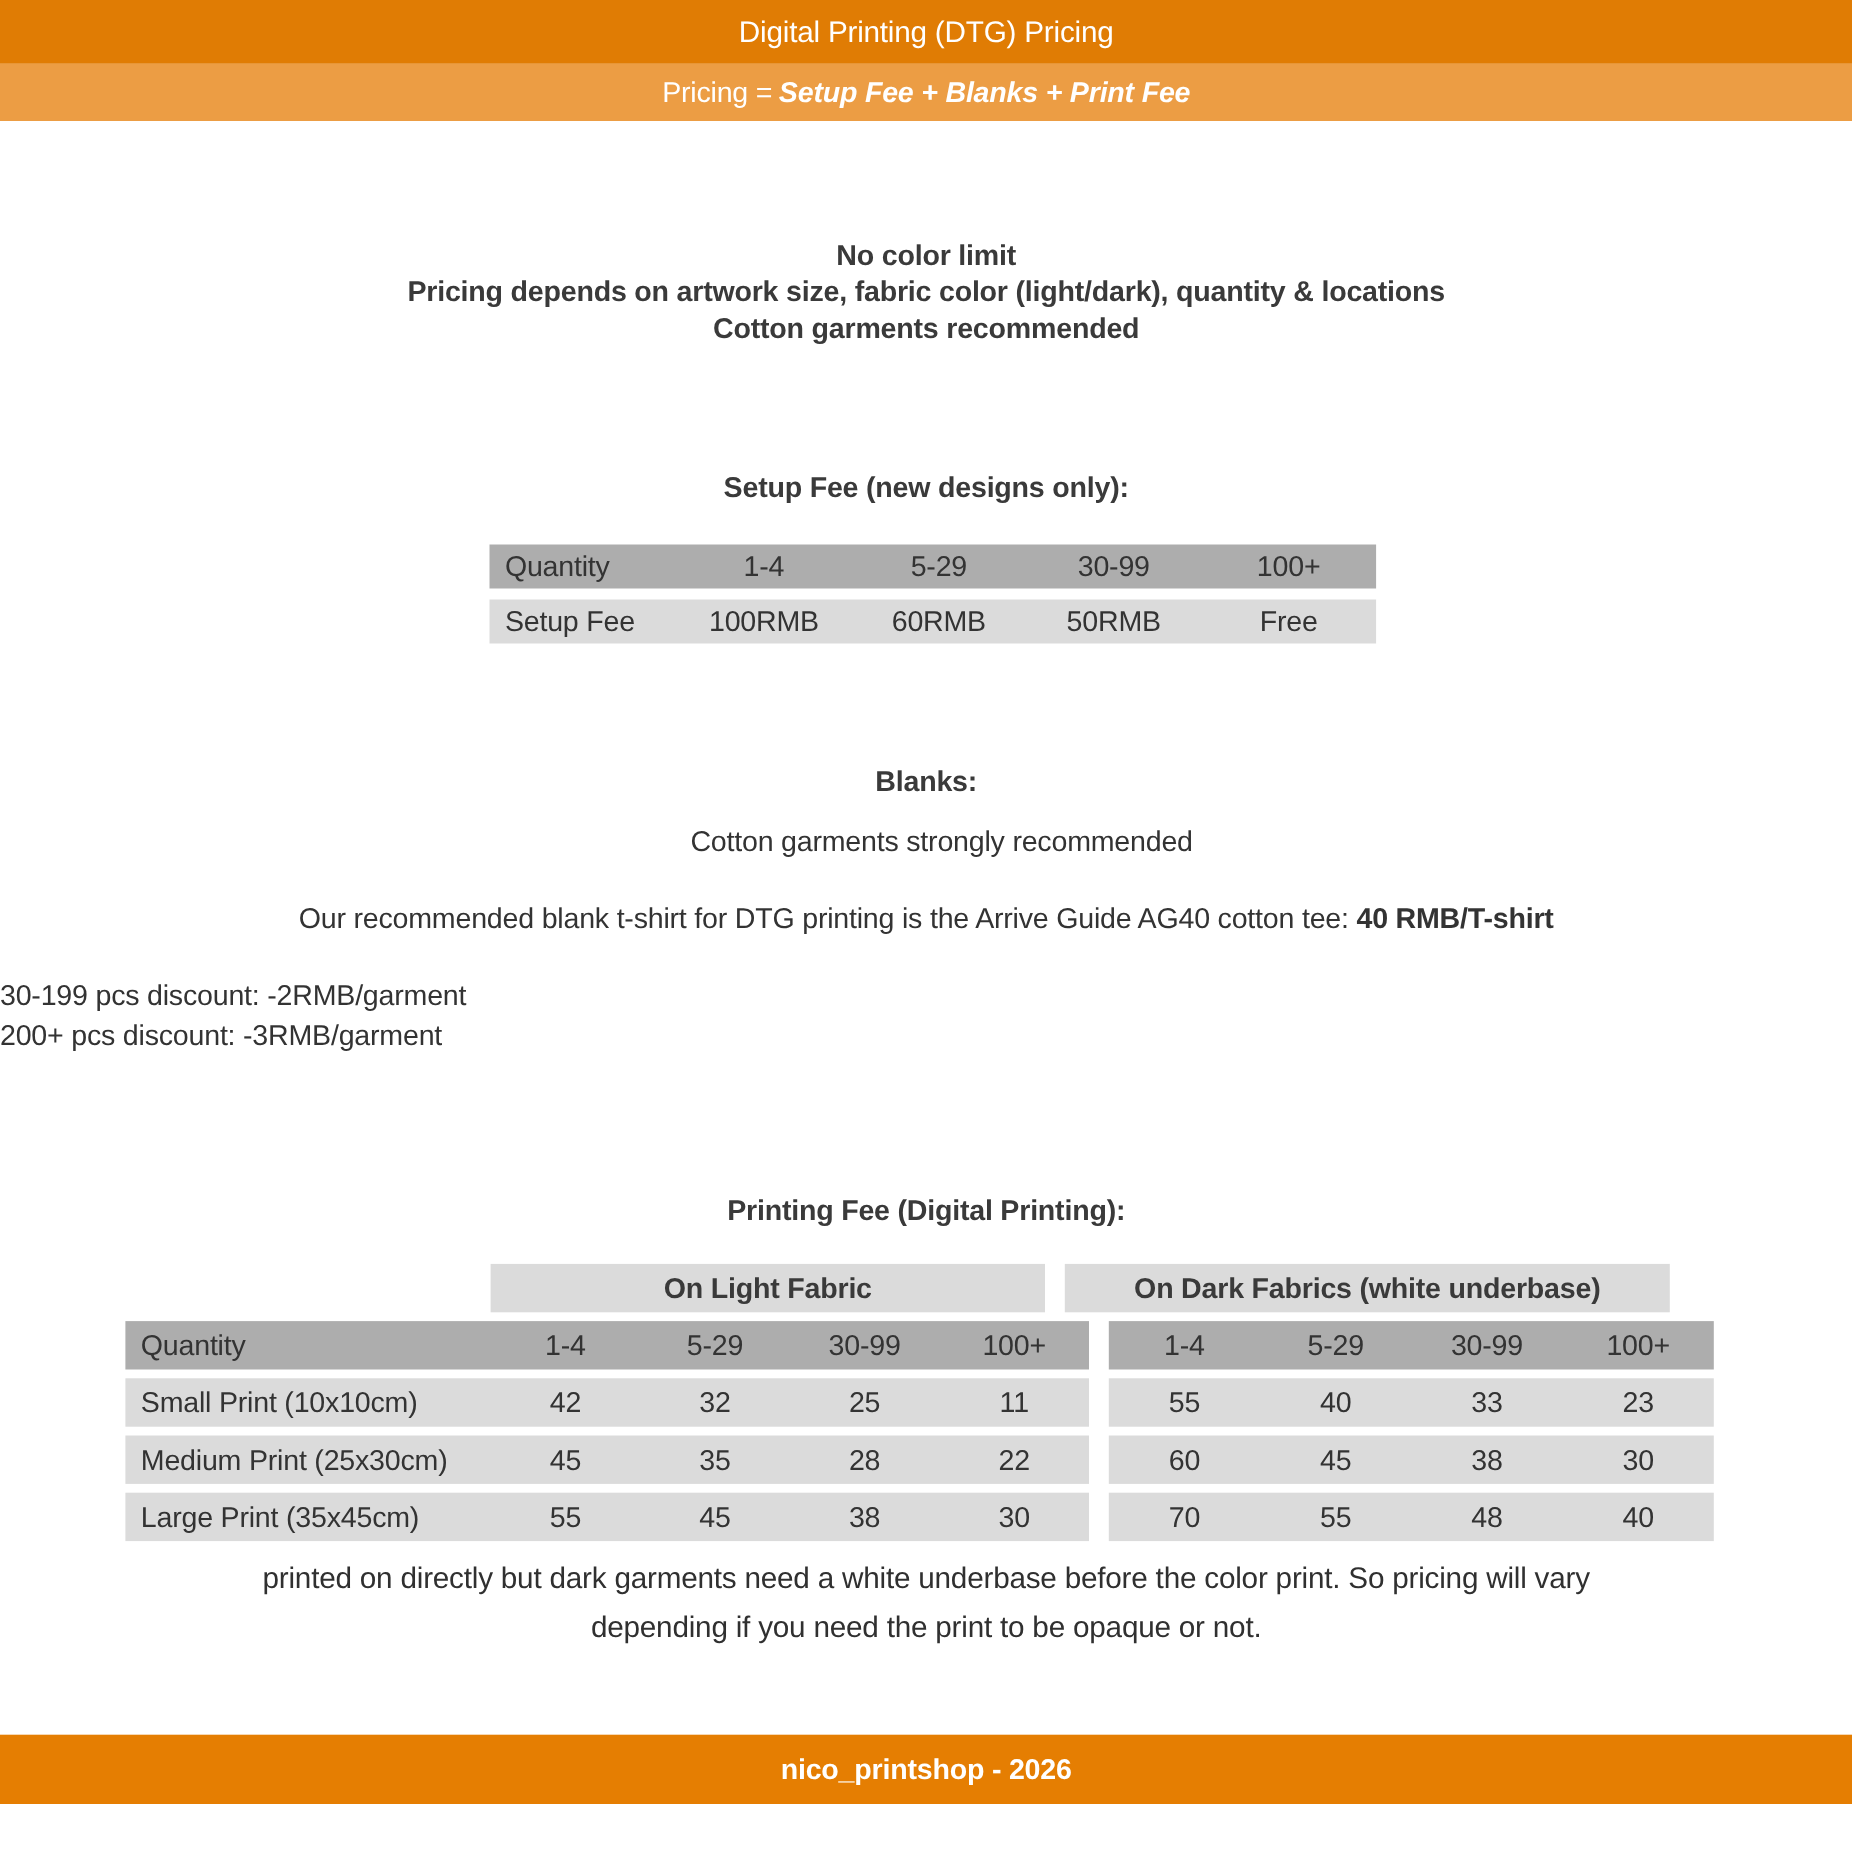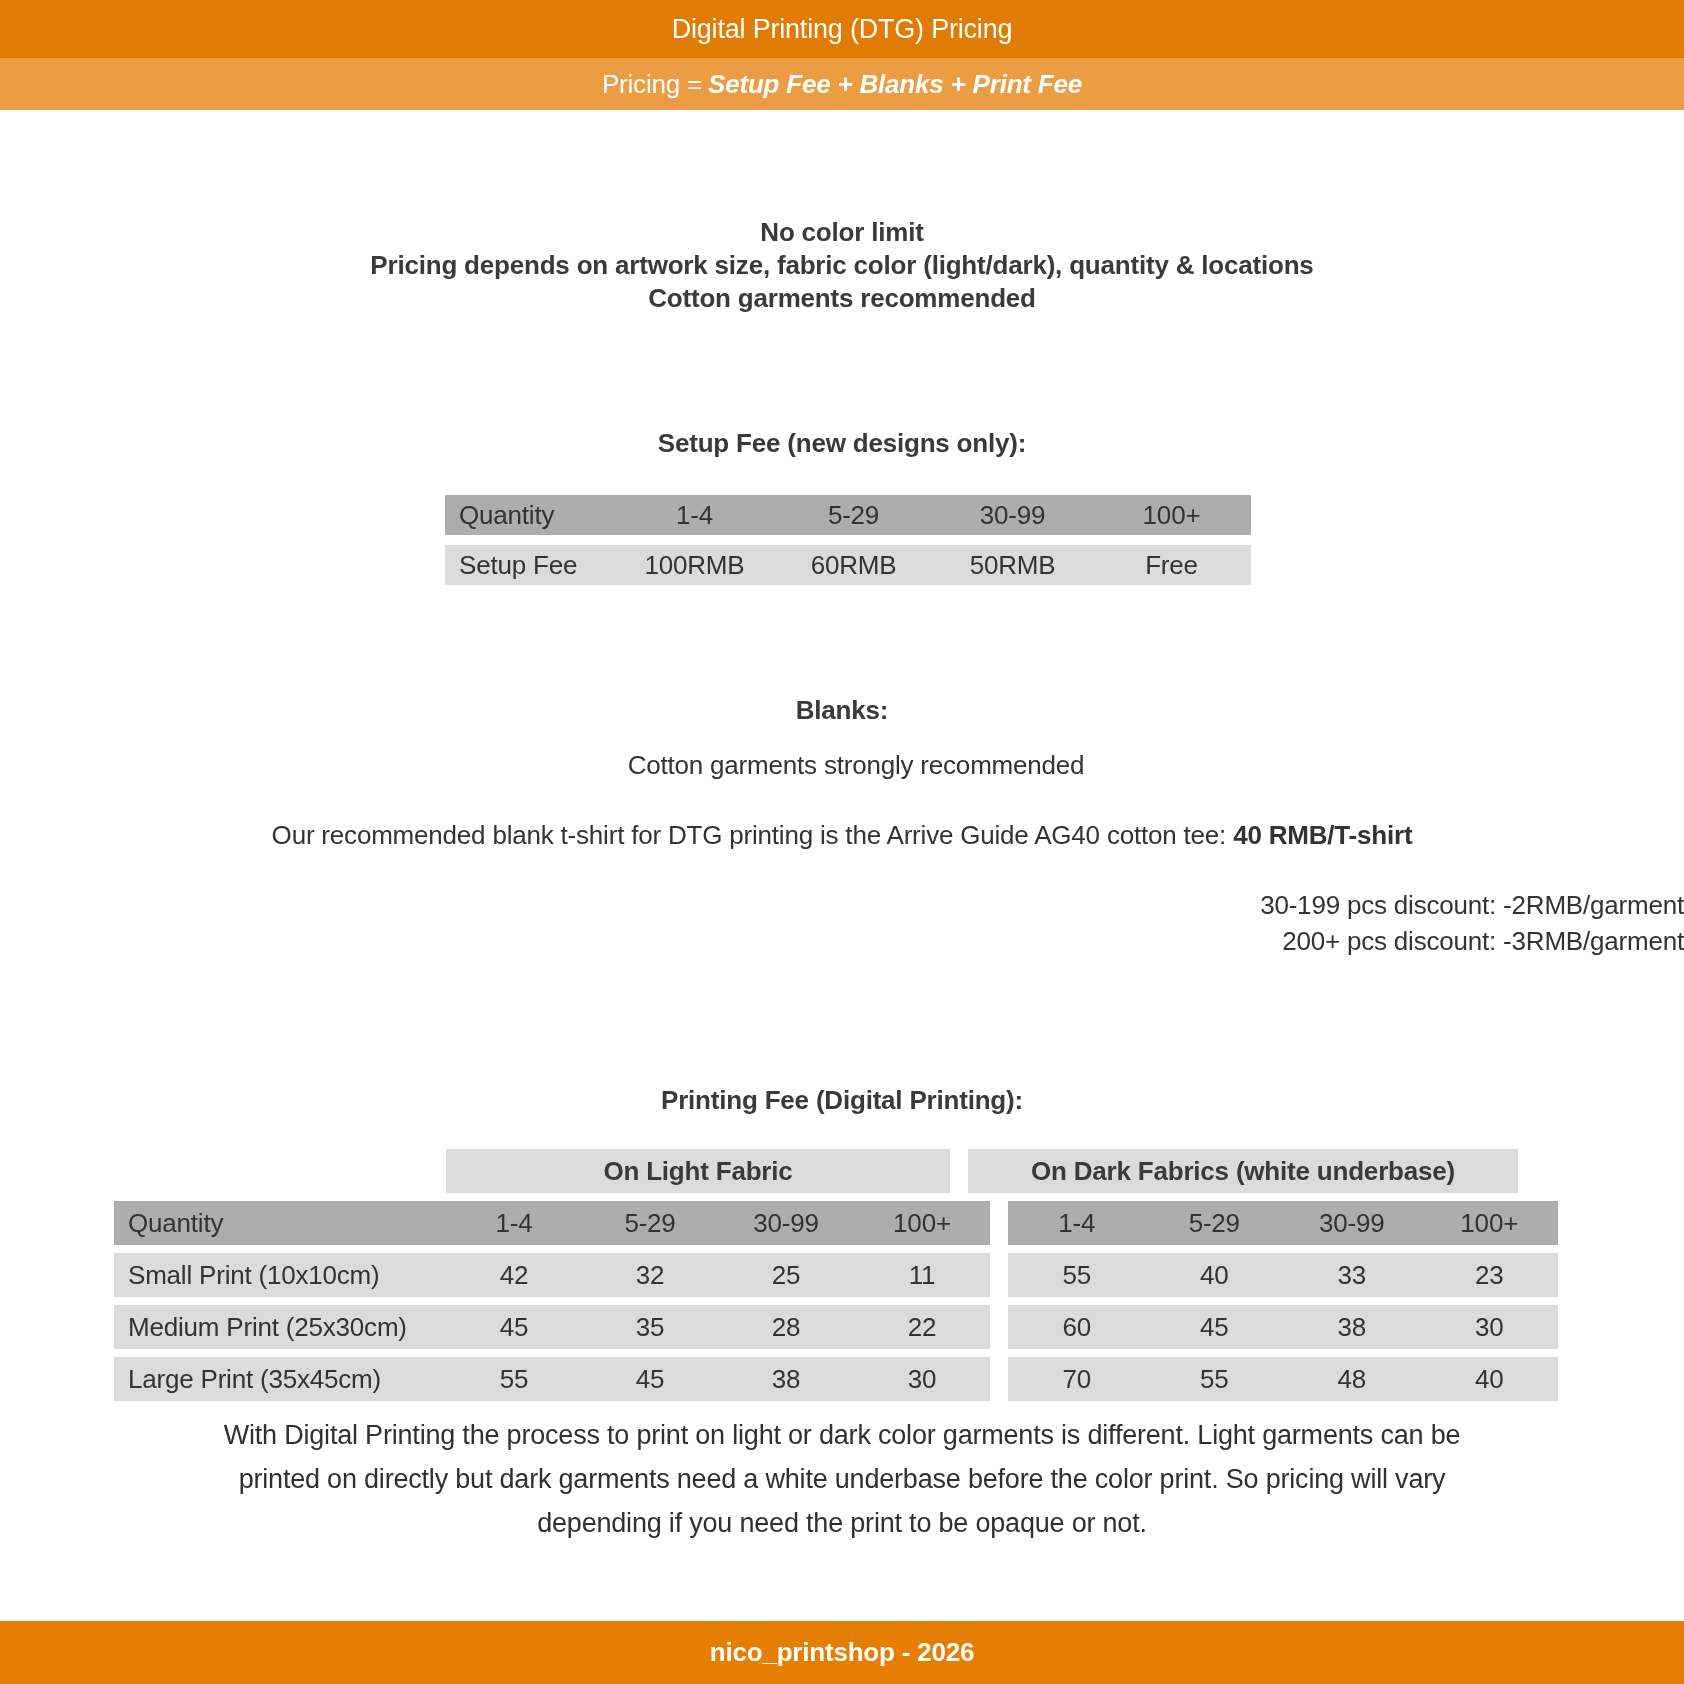--- a/index.html
+++ b/index.html
@@ -66,21 +66,21 @@
     height: 40px;
   }
   .setup-row.head { background: var(--row-dark); margin-bottom: 10px; }
   .setup-row.data { background: var(--row-light); }
   .setup-label { width: 170px; padding-left: 14px; text-align: left; }
   .setup-cell  { width: 159px; text-align: center; }
   
   .blanks-line1 { margin-top: 22px; text-align: center; font-size: 26px; line-height: 33px; padding-left: 28px; }
   .blanks-line2 { margin-top: 37px; text-align: center; font-size: 26px; line-height: 33px; }
   .blanks-line2 .price-bold { font-weight: bold; }
-  .discounts { margin-top: 35px; text-align: right; font-size: 26px; line-height: 36px; }
+  .discounts { margin-top: 35px; text-align: left; font-size: 26px; line-height: 36px; }
   
   .big-table { margin-top: 32px; margin-left: 114px; width: 1444px; font-size: 26px; }
   .bt-row { display: flex; height: 44px; margin-bottom: 8px; }
   .bt-row:last-child { margin-bottom: 0; }
   .bt-left  { display: flex; align-items: center; width: 876px; }
   .bt-gap   { width: 18px; }
   .bt-right { display: flex; align-items: center; width: 550px; }
   .bt-spacer{ width: 332px; }
   .bt-group {
     display: flex; align-items: center; justify-content: center;
@@ -233,21 +233,20 @@
       <div class="bt-right bg-light">
         <div class="bt-cell-d">70</div>
         <div class="bt-cell-d">55</div>
         <div class="bt-cell-d">48</div>
         <div class="bt-cell-d">40</div>
       </div>
     </div>
   </div>
 
   <div class="note">
-    <div>With Digital Printing the process to print on light or dark color garments is different. Light garments can be</div>
     <div>printed on directly but dark garments need a white underbase before the color print. So pricing will vary</div>
     <div>depending if you need the print to be opaque or not.</div>
   </div>
 
   <div class="footer-bar">
     <span>nico_printshop - 2026</span>
   </div>
 
 </div>
 

